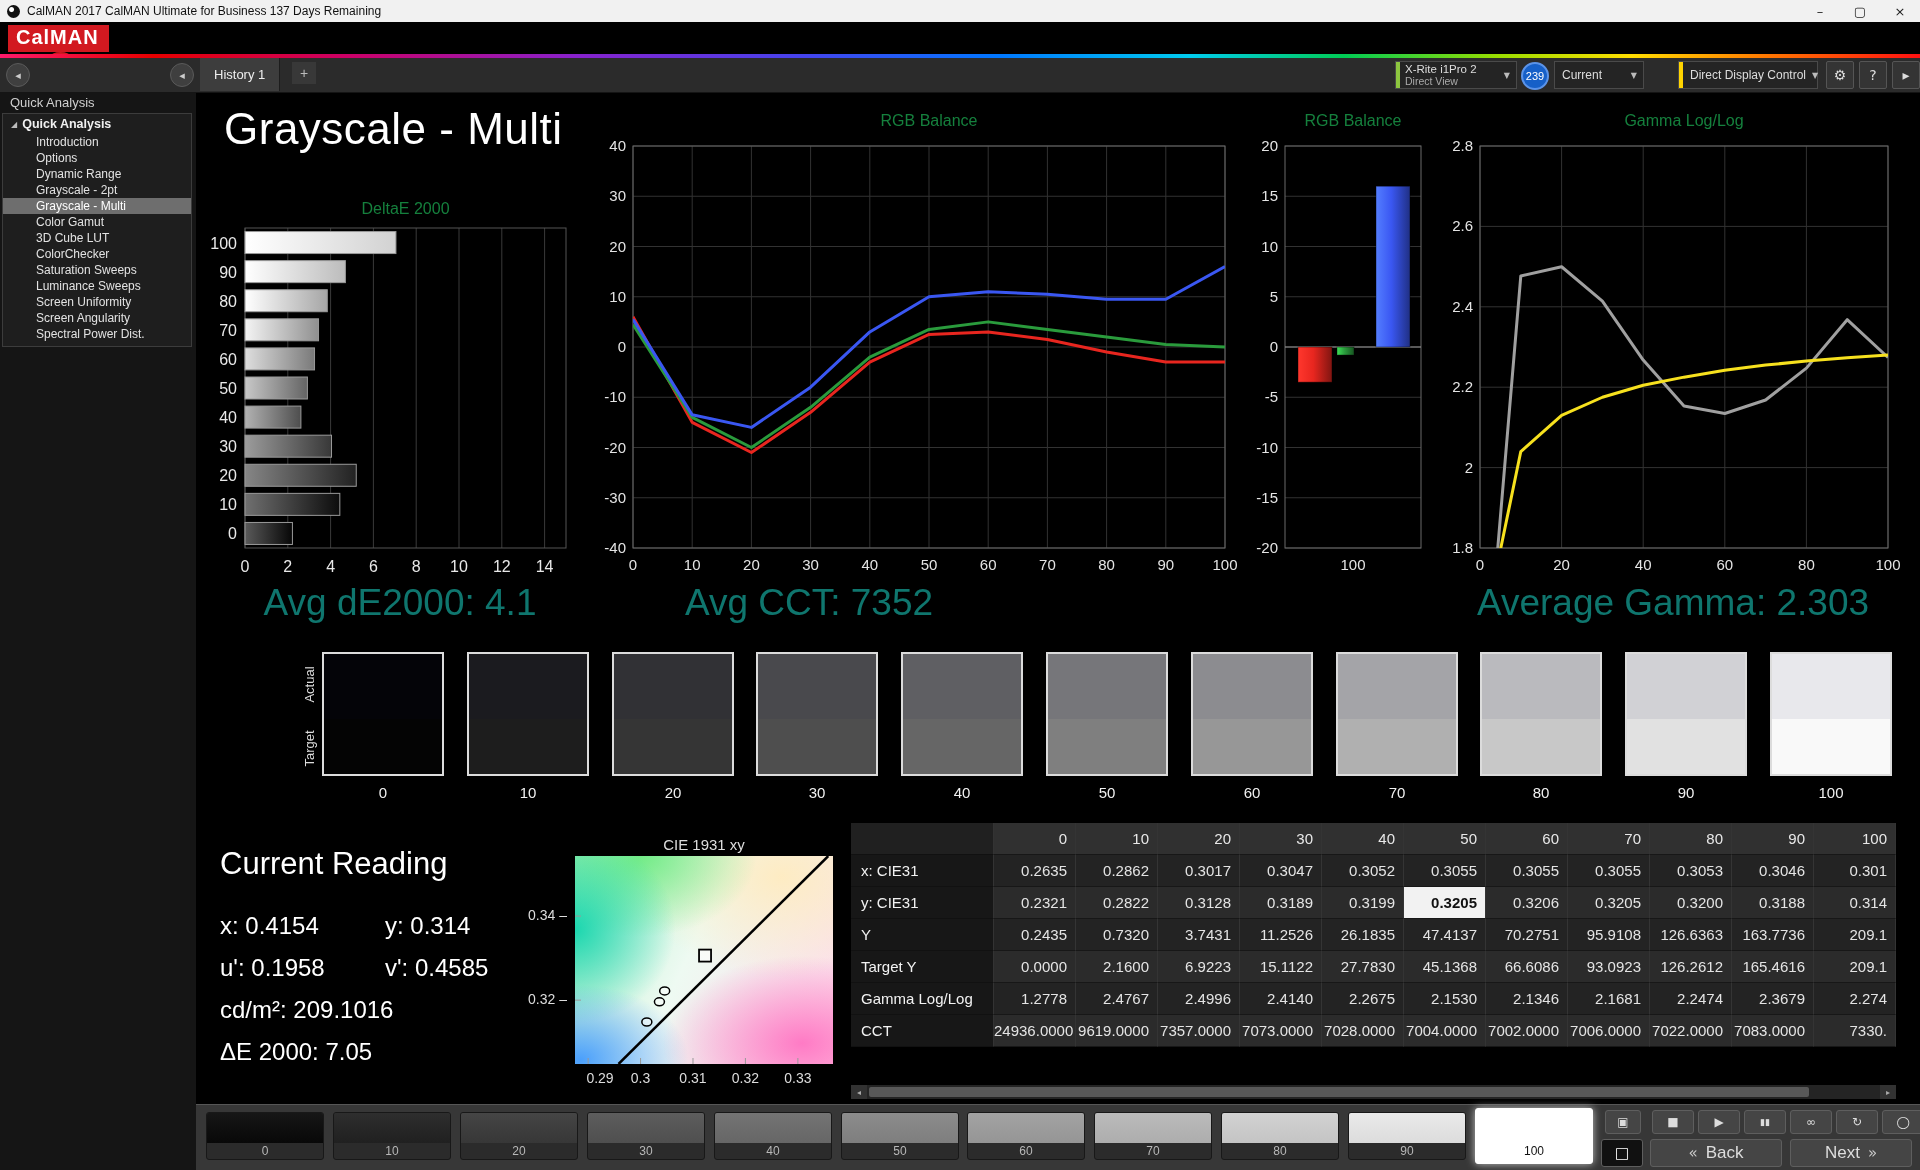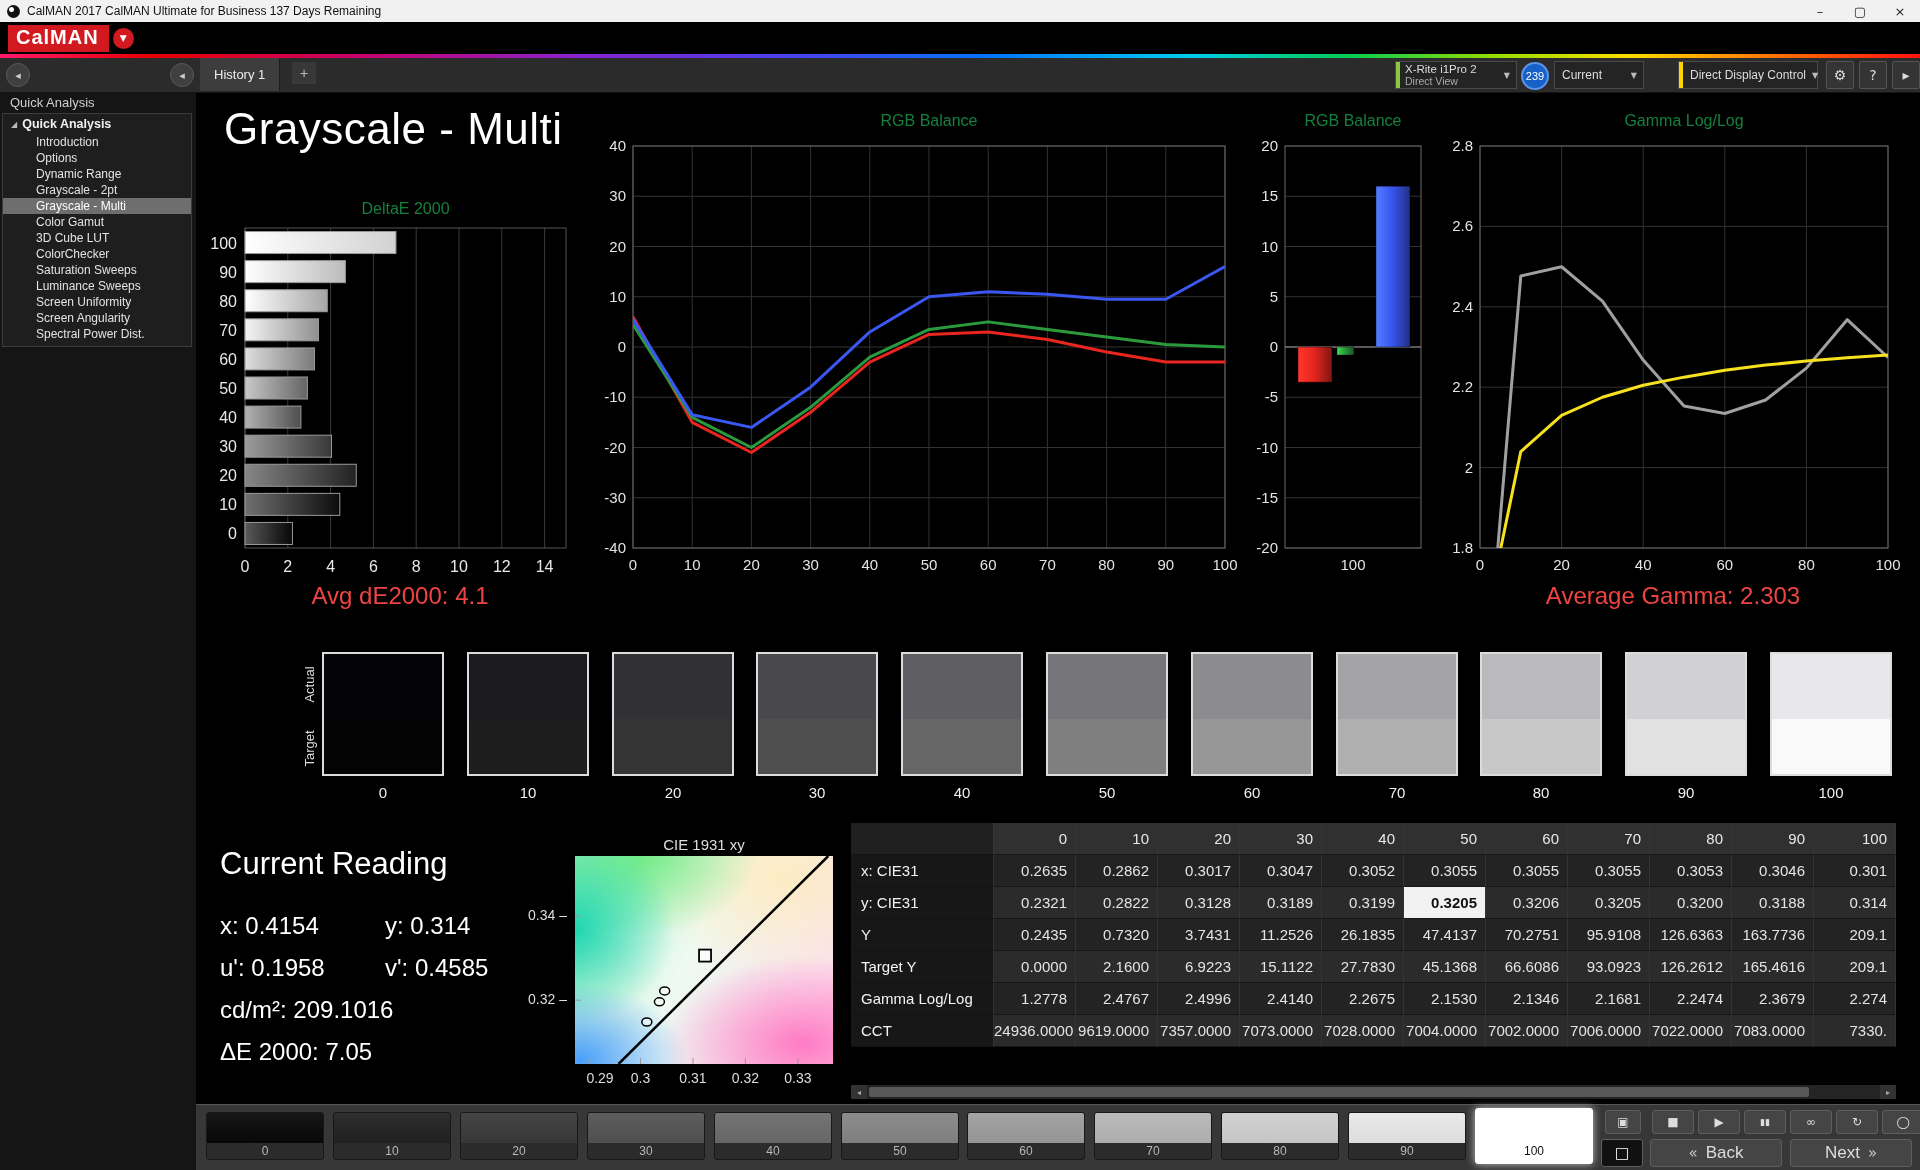--- a/index.html
+++ b/index.html
@@ -9,21 +9,21 @@
   
   #titlebar{position:absolute;left:0;top:0;width:1920px;height:22px;background:#f1f1f1;color:#111;
     display:flex;align-items:center;justify-content:space-between;font-size:12px;}
   .tb-left{display:flex;align-items:center;gap:7px;padding-left:7px;}
   .tb-icon{width:13px;height:13px;border-radius:50%;background:radial-gradient(circle at 35% 35%,#fff 0 2px,#111 3px);}
   #tb-right{display:flex;height:22px;}
   .wbtn{width:40px;height:22px;display:flex;align-items:center;justify-content:center;font-size:13px;color:#222;}
   .glyph{font-family:"DejaVu Sans",sans-serif;}
 
   #brandbar{position:absolute;left:0;top:22px;width:1920px;height:32px;background:#000;}
-  #logo{position:absolute;left:8px;top:3px;height:26px;display:flex;align-items:center;}
+  #logo{position:absolute;left:8px;top:3px;height:26px;display:flex;align-items:center;flex-direction:column;}
   #logo-main{color:#fff;font-weight:bold;font-size:20px;letter-spacing:1px;padding:1px 10px 3px 8px;}
   #logo-drop{width:21px;height:21px;border-radius:50%;margin-left:4px;display:flex;align-items:center;
     justify-content:center;font-size:9px;color:#fff;}
   #rainbow{position:absolute;left:0;top:54px;width:1920px;height:4px;
     background:linear-gradient(90deg,#ff1a6b 0%,#e60000 8%,#cc0066 18%,#8822cc 30%,#4444ee 42%,#0077ff 52%,#00ccee 62%,#00cc55 70%,#99dd00 78%,#ffdd00 85%,#ff7700 92%,#ff1111 100%);}
 
   
   #tabbar{position:absolute;left:0;top:58px;width:1920px;height:34px;background:#2b2b2b;border-bottom:1px solid #141414;}
   .round-btn{position:absolute;width:22px;height:22px;border-radius:50%;background:#3f3f3f;border:1px solid #5a5a5a;
     color:#ccc;font-size:11px;display:flex;align-items:center;justify-content:center;}
@@ -58,21 +58,21 @@
   .tree-item{height:16px;line-height:16px;padding-left:33px;font-size:12px;color:#e2e2e2;white-space:nowrap;}
   .tree-item.selected{background:#6e6e6e;color:#fff;}
 
   
   #page-title{position:absolute;left:224px;top:104px;font-size:44px;color:#fff;letter-spacing:.5px;}
   .chart-title{position:absolute;font-size:16px;color:#15803d;text-align:center;}
   #t-de{left:245px;top:200px;width:321px;}
   #t-rgb{left:633px;top:112px;width:592px;}
   #t-rgbbar{left:1265px;top:112px;width:176px;}
   #t-gamma{left:1480px;top:112px;width:408px;}
-  .stat{position:absolute;top:582px;width:440px;text-align:center;font-size:24px;color:#ef4444;}
+  .stat{position:absolute;top:582px;width:440px;text-align:center;font-size:37px;color:#0f766e;}
   #stat0{left:180px;} #stat1{left:589px;} #stat2{left:1020px;} #stat3{left:1453px;}
 
   
   .vlabel{position:absolute;left:279px;width:60px;text-align:center;font-size:13px;color:#ddd;transform:rotate(-90deg);}
   .swatch{position:absolute;top:652px;width:118px;height:120px;border:2px solid #dcdcdc;}
   .sw-top{height:54%;} .sw-bot{height:46%;}
   .sw-label{position:absolute;top:784px;width:122px;text-align:center;font-size:15px;color:#f0f0f0;}
 
   
   #cr-title{position:absolute;left:220px;top:846px;font-size:31px;color:#fff;}
@@ -201,20 +201,21 @@
   </div>
 
   <div id="page-title">Grayscale - Multi</div>
 
   <div class="chart-title" id="t-de">DeltaE 2000</div>
   <div class="chart-title" id="t-rgb">RGB Balance</div>
   <div class="chart-title" id="t-rgbbar">RGB Balance</div>
   <div class="chart-title" id="t-gamma">Gamma Log/Log</div>
 
   <div class="stat" id="stat0">Avg dE2000: 4.1</div>
+  <div class="stat" id="stat1">Avg CCT: 7352</div>
   <div class="stat" id="stat3">Average Gamma: 2.303</div>
 
   <div class="vlabel" style="top:677px;">Actual</div>
   <div class="vlabel" style="top:741px;">Target</div>
 
   <div id="cr-title">Current Reading</div>
   <div class="cr-line" style="left:220px;top:912px;">
     <span>x:</span>
     <span>0.4154</span>
   </div>

